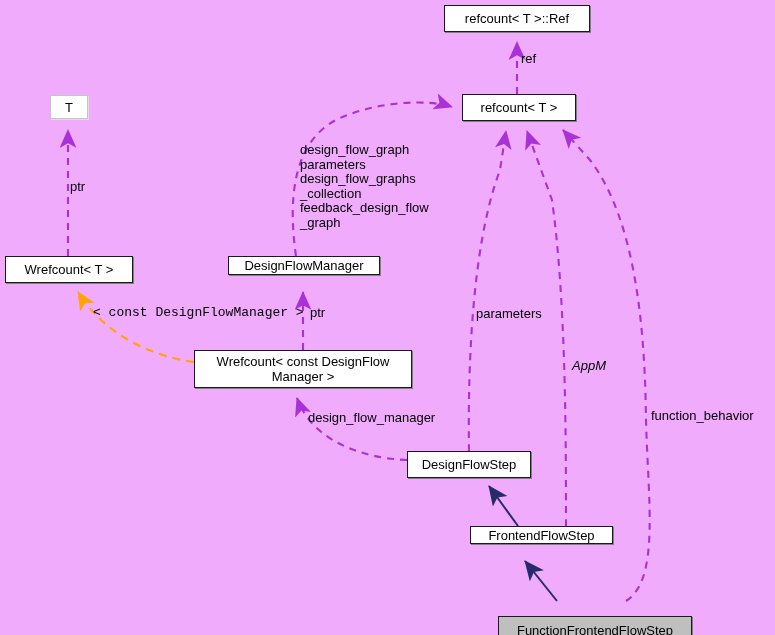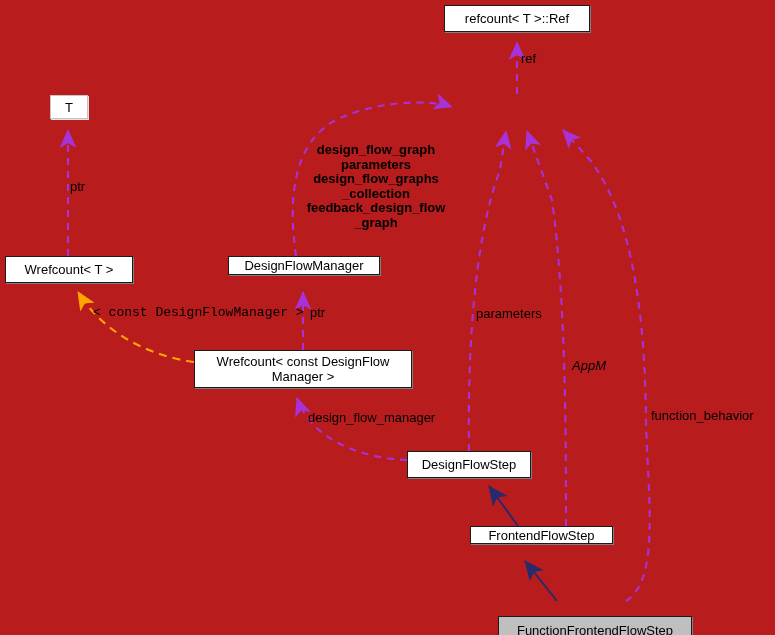--- a/index.html
+++ b/index.html
@@ -4,21 +4,21 @@
 <style>
   html, body {
     margin: 0;
     padding: 0;
     background: #ffffff;
   }
   #diagram {
     position: relative;
     width: 775px;
     height: 635px;
-    background: #b91c1c;
+    background: #f0abfc;
     font-family: "Liberation Sans", sans-serif;
     overflow: hidden;
   }
   #edge-layer {
     position: absolute;
     left: 0;
     top: 0;
     width: 775px;
     height: 635px;
   }
@@ -51,22 +51,20 @@
   .edge-label {
     position: absolute;
     color: #000000;
     font-size: 13px;
     line-height: 14.5px;
     white-space: pre-line;
     z-index: 4;
     background: transparent;
   }
   .edge-label.center {
-    text-align: center;
-    font-weight: bold;
   }
   .edge-label.left {
     text-align: left;
   }
 </style>
 </head>
 <body>
 
 <div id="diagram">
 
@@ -101,20 +99,21 @@
 
     <path d="M626,601 C660,580 648,500 646,420 C645,330 636,220 590,160 L563,130" fill="none" stroke="#a832d8" stroke-width="2.1" stroke-dasharray="7,6" marker-end="url(#arrow-purple)"></path>
 
     <path d="M518,526 L489,486" fill="none" stroke="#272b6b" stroke-width="2" marker-end="url(#arrow-navy)"></path>
 
     <path d="M557,601 L525,561" fill="none" stroke="#272b6b" stroke-width="2" marker-end="url(#arrow-navy)"></path>
   </svg>
 
   <div class="node solid-border" style="left:444px; top:5px; width:146px; height:27px;">refcount&lt; T &gt;::Ref</div>
 
+  <div class="node solid-border" style="left:462px; top:94px; width:114px; height:27px;">refcount&lt; T &gt;</div>
 
   <div class="node faint" style="left:50px; top:95px; width:38px; height:24px;">T</div>
 
   <div class="node solid-border" style="left:5px; top:256px; width:128px; height:27px;">Wrefcount&lt; T &gt;</div>
 
   <div class="node solid-border" style="left:228px; top:256px; width:152px; height:19px;">DesignFlowManager</div>
 
   <div class="node solid-border" style="left:194px; top:350px; width:218px; height:38px;">Wrefcount&lt; const DesignFlow
 Manager &gt;</div>
 

